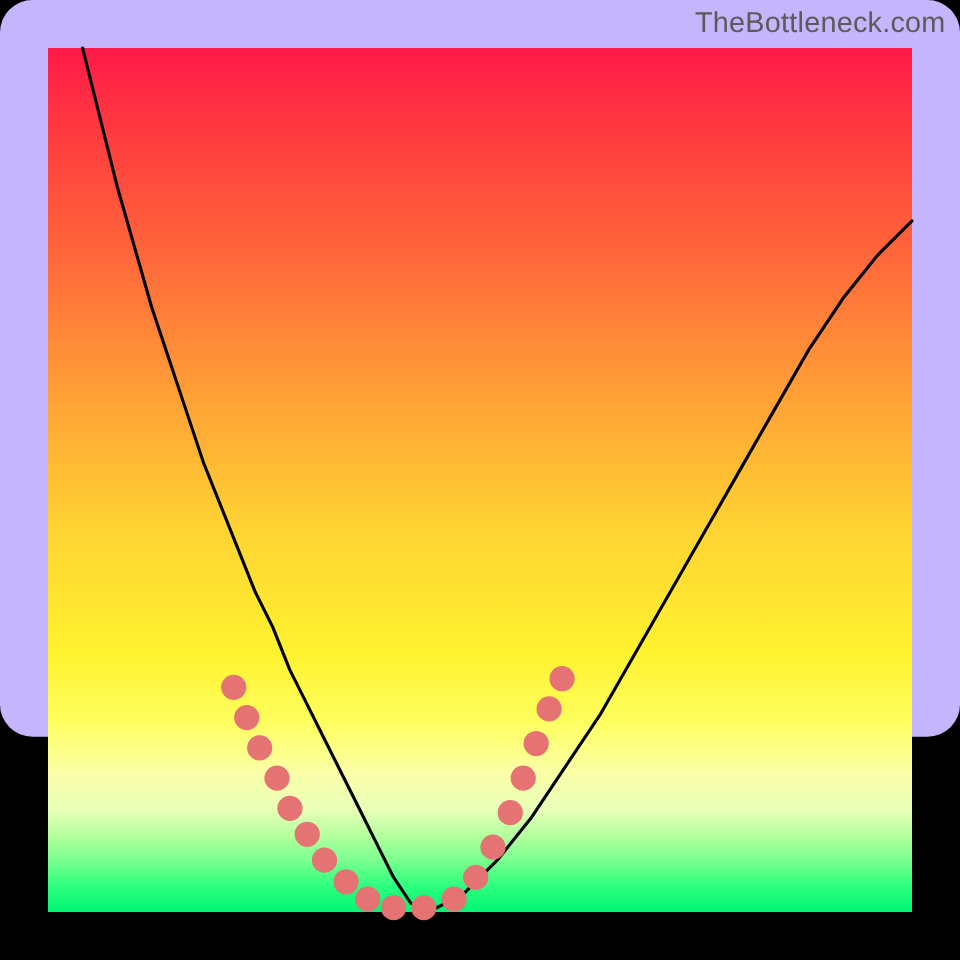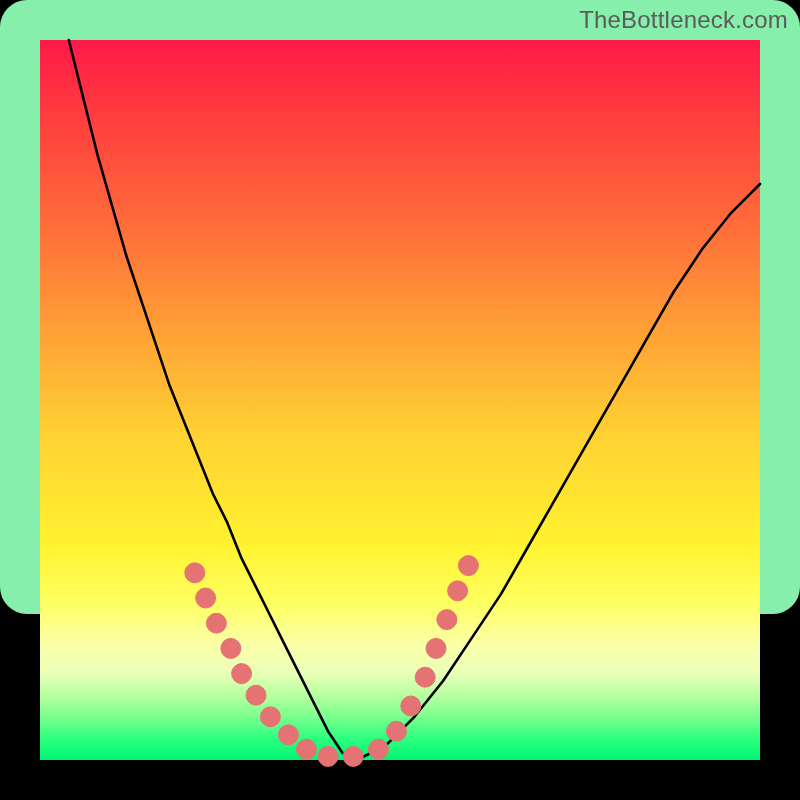--- a/index.html
+++ b/index.html
@@ -8,21 +8,21 @@
     width: 800px;
     height: 800px;
     overflow: hidden;
     background: #000;
     font-family: Arial, Helvetica, sans-serif;
   }
   .frame {
     position: relative;
     width: 800px;
     height: 614px;
-    background: #86efac;
+    background: #c4b5fd;
     border-radius: 27px;
   }
   .watermark {
     position: absolute;
     top: 6px;
     right: 12px;
     color: #5b5b5b;
     font-size: 24px;
     font-weight: 500;
     letter-spacing: 0.2px;

